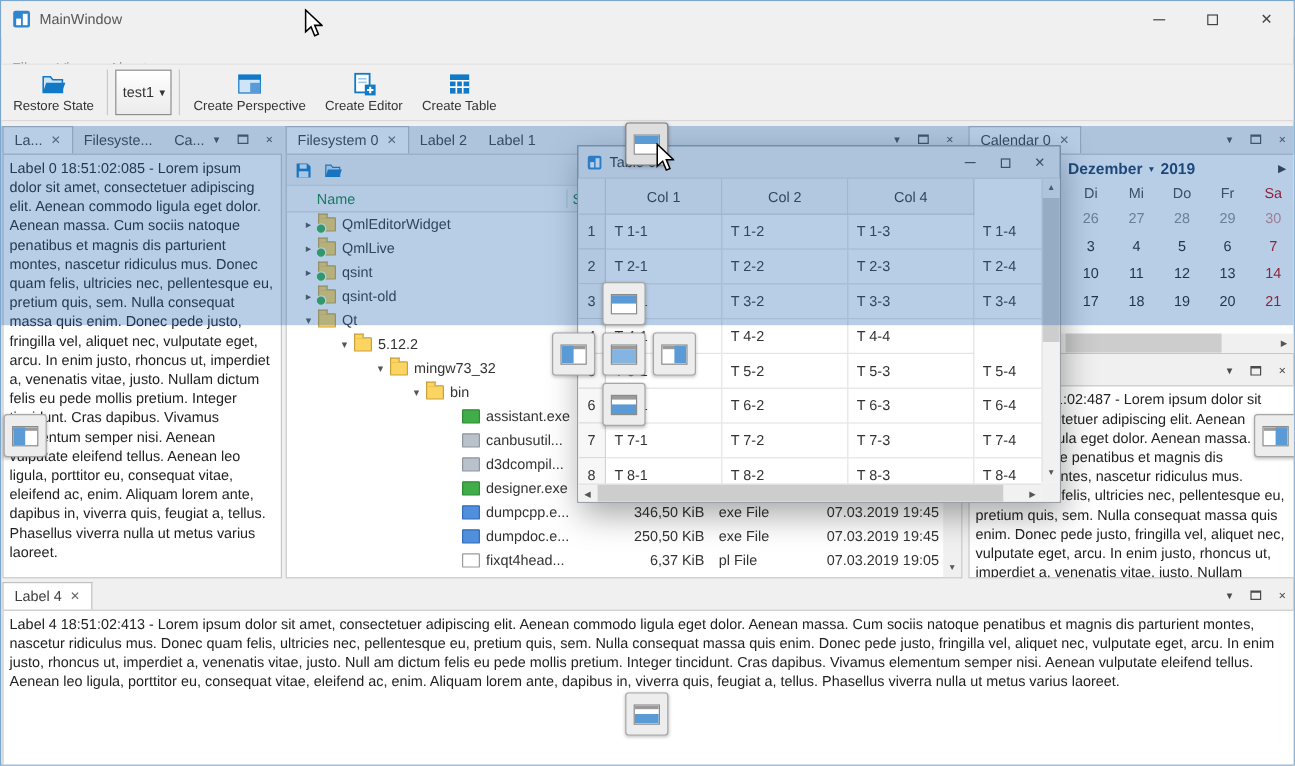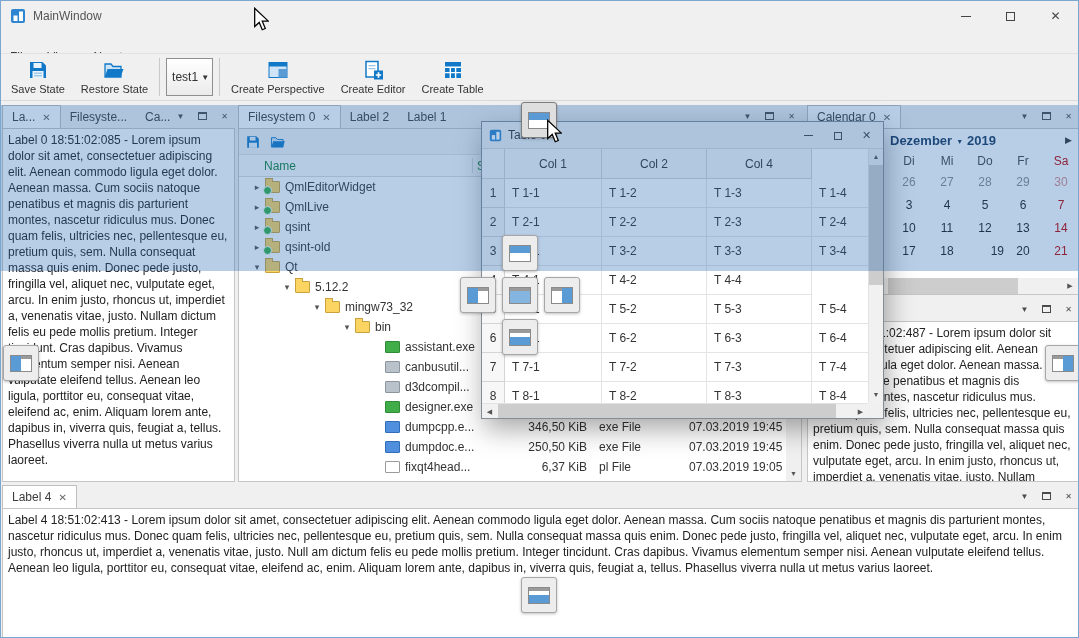--- a/index.html
+++ b/index.html
@@ -177,30 +177,20 @@
 
   <div class="menubar">
     <span class="menu-item">File</span>
     <span class="menu-item">View</span>
     <span class="menu-item">About</span>
   </div>
 
   <div class="toolbar">
     <div class="tool-btn">
       <svg width="22" height="22" viewBox="0 0 22 22">
-        <path d="M3 3 h12.5 l3.5 3.5 V19 H3 Z" fill="#1179c8"></path>
-        <rect x="6.5" y="4" width="8" height="5" fill="#eaf4fc"></rect>
-        <rect x="5.5" y="12" width="11" height="7" fill="#eaf4fc"></rect>
-        <rect x="7" y="13.5" width="8" height="1.4" fill="#9cc6e8"></rect>
-        <rect x="7" y="16" width="8" height="1.4" fill="#9cc6e8"></rect>
-      </svg>
-      <span>Save State</span>
-    </div>
-    <div class="tool-btn">
-      <svg width="22" height="22" viewBox="0 0 22 22">
         <path d="M2 5 h6 l2 2.5 h8 V18 H2 Z" fill="#cfe4f7" stroke="#1179c8" stroke-width="1.3"></path>
         <path d="M4.5 10 h16 l-3 8 H1.8 Z" fill="#1179c8"></path>
       </svg>
       <span>Restore State</span>
     </div>
     <div class="tool-sep"></div>
     <div class="combo">
       <span class="val">test1</span>
       <span class="arr">▼</span>
     </div>
@@ -439,21 +429,21 @@
           <div class="cal-row">
             <span class="day" style="left: 82px;">10</span>
             <span class="day" style="left: 120px;">11</span>
             <span class="day" style="left: 158px;">12</span>
             <span class="day" style="left: 196px;">13</span>
             <span class="day weekend" style="left: 234px;">14</span>
           </div>
           <div class="cal-row">
             <span class="day" style="left: 82px;">17</span>
             <span class="day" style="left: 120px;">18</span>
-            <span class="day" style="left: 158px; text-align: right;">19</span>
+            <span class="day" style="left: 158px;">19</span>
             <span class="day" style="left: 196px;">20</span>
             <span class="day weekend" style="left: 234px;">21</span>
           </div>
         </div>
       <div class="cal-hscroll">
         <div class="sarr left">◀</div>
         <div class="hthumb" style="left:80px; right:60px;"></div>
         <div class="sarr right">▶</div>
       </div>
     </div>

